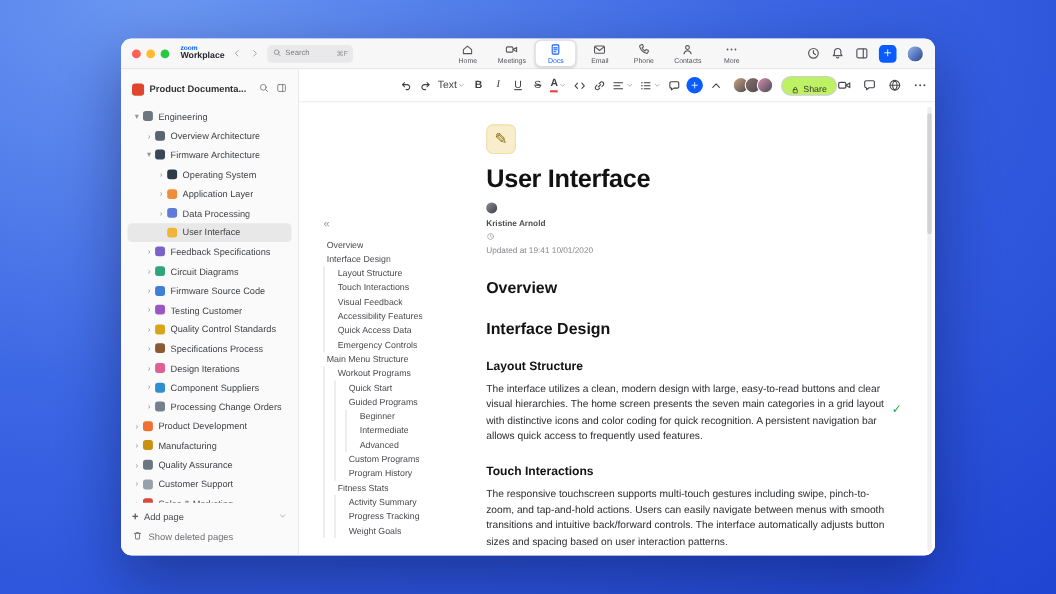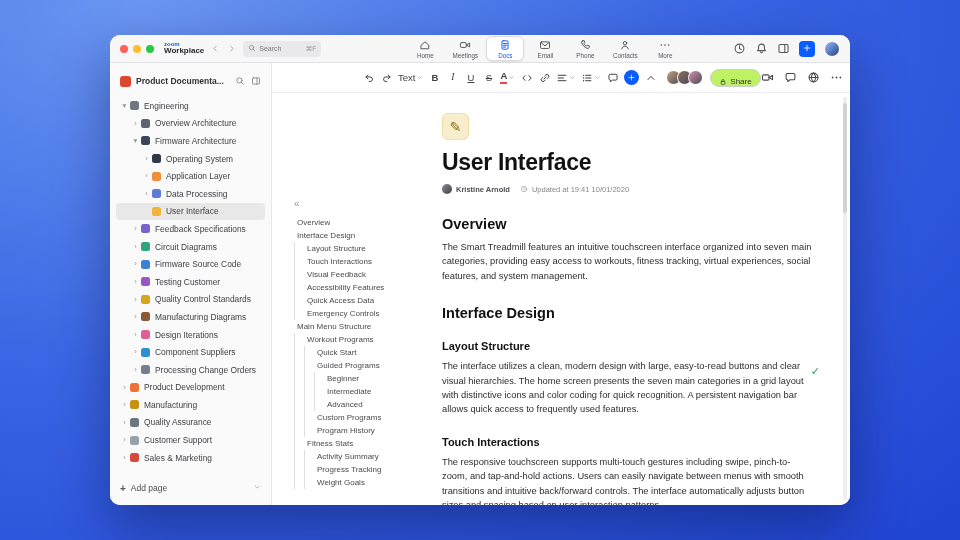--- a/index.html
+++ b/index.html
@@ -86,21 +86,21 @@
   .outline { flex:0 0 168px; padding:106px 4px 0 22px; font-size:8px; color:#4a4b4f; overflow:hidden; }
   .collapse-btn { color:#98989c; font-size:10px; margin-bottom:7px; background:none; border:none; display:block; line-height:1; }
   .ol-item { display:flex; align-items:stretch; height:13px; line-height:13px; }
   .ol-sp { width:10px; flex:0 0 10px; border-left:1px solid #dededf; }
   .ol-label { padding-left:3px; white-space:nowrap; overflow:hidden; }
   .doc { flex:1; min-width:0; padding:20px 36px 0 2px; position:relative; overflow:hidden; }
   .doc-inner { max-width:372px; }
   .doc-emoji { width:27px; height:27px; border-radius:6px; background:#f8eecb; border:1px solid #eddfa8;
     display:flex; align-items:center; justify-content:center; font-size:14px; color:#8a6d1a; }
   .doc-title { font-size:23px; font-weight:800; color:#121212; letter-spacing:-.3px; margin:9px 0 8px; }
-  .byline { display:flex; align-items:center; gap:4px; font-size:7.5px; color:#85868a; }
+  .byline { display:flex; gap:4px; font-size:7.5px; color:#85868a;flex-direction:column; }
   .bavatar { width:10px; height:10px; border-radius:50%; background:linear-gradient(135deg,#8a8d93,#3c3f46); }
   .bname { color:#4c4d51; font-weight:600; margin-right:6px; }
   .bclock { display:flex; color:#9a9a9e; }
   .doc-inner h2 { font-size:14.5px; font-weight:700; color:#121212; margin:22px 0 8px; }
   .doc-inner h3 { font-size:11px; font-weight:700; color:#121212; margin:19px 0 7px; }
   .doc-inner p { font-size:9.3px; line-height:1.55; color:#2d2e31; margin:0 0 10px; }
   .green-check { position:absolute; right:30px; top:272px; font-size:11px; font-weight:700; }
   .scrollbar { position:absolute; right:3px; top:4px; bottom:4px; width:4px; border-radius:2px; background:#efeff0; }
   .scroll-thumb { position:absolute; top:6px; width:4px; height:110px; border-radius:2px; background:#d2d2d4; }
 </style>
@@ -307,21 +307,21 @@
             <span class="tlabel">Testing Customer</span>
           </div>
           <div class="tree-row" style="padding-left: 15px;">
             <span class="chev">›</span>
             <span class="ticon" style="background: rgb(214, 165, 25);"></span>
             <span class="tlabel">Quality Control Standards</span>
           </div>
           <div class="tree-row" style="padding-left: 15px;">
             <span class="chev">›</span>
             <span class="ticon" style="background: rgb(138, 90, 52);"></span>
-            <span class="tlabel">Manufacturing Diagrams</span>
+            <span class="tlabel">Specifications Process</span>
           </div>
           <div class="tree-row" style="padding-left: 15px;">
             <span class="chev">›</span>
             <span class="ticon" style="background: rgb(223, 95, 146);"></span>
             <span class="tlabel">Design Iterations</span>
           </div>
           <div class="tree-row" style="padding-left: 15px;">
             <span class="chev">›</span>
             <span class="ticon" style="background: rgb(46, 143, 208);"></span>
             <span class="tlabel">Component Suppliers</span>
@@ -357,20 +357,26 @@
             <span class="tlabel">Sales &amp; Marketing</span>
           </div>
         </div>
       <div class="sidebar-bottom">
         <div class="sb-row">
           <span class="plus-g">+</span>
           <span>Add page</span>
           <span class="caret-r"><svg width="8" height="8" viewBox="0 0 16 16" fill="none" stroke="currentColor" stroke-width="1.3" stroke-linecap="round" stroke-linejoin="round">
                 <path d="m4 6 4 4.2L12 6"></path>
               </svg></span>
+        </div>
+        <div class="sb-row deleted">
+          <span><svg width="10" height="10" viewBox="0 0 16 16" fill="none" stroke="currentColor" stroke-width="1.3" stroke-linecap="round" stroke-linejoin="round">
+                <path d="M3.4 4.6h9.2M6.4 4.6V3.4h3.2v1.2M4.8 4.6l.5 8.2h5.4l.5-8.2"></path>
+              </svg></span>
+          <span>Show deleted pages</span>
         </div>
       </div>
     </aside>
 
     <div class="main">
 
       <div class="doc-toolbar">
         <div class="tb-spacer"></div>
         <div class="fmt-group">
             <button class="tb-btn">
@@ -618,21 +624,20 @@
               <span class="bclock">
                   <svg width="8" height="8" viewBox="0 0 16 16" fill="none" stroke="currentColor" stroke-width="1.3" stroke-linecap="round" stroke-linejoin="round">
                     <circle cx="8" cy="8" r="5.4"></circle>
                     <path d="M8 4.8V8l2.2 1.4"></path>
                   </svg>
                 </span>
               <span>Updated at 19:41 10/01/2020</span>
             </div>
             <div>
                 <h2>Overview</h2>
-                <p>The Smart Treadmill features an intuitive touchscreen interface organized into seven main categories, providing easy access to workouts, fitness tracking, virtual experiences, social features, and system management.</p>
                 <h2>Interface Design</h2>
                 <h3>Layout Structure</h3>
                 <p>The interface utilizes a clean, modern design with large, easy-to-read buttons and clear visual hierarchies. The home screen presents the seven main categories in a grid layout with distinctive icons and color coding for quick recognition. A persistent navigation bar allows quick access to frequently used features.</p>
                 <h3>Touch Interactions</h3>
                 <p>The responsive touchscreen supports multi-touch gestures including swipe, pinch-to-zoom, and tap-and-hold actions. Users can easily navigate between menus with smooth transitions and intuitive back/forward controls. The interface automatically adjusts button sizes and spacing based on user interaction patterns.</p>
               </div>
           </div>
           <span class="green-check" style="color: rgb(28, 166, 76);">✓</span>
         </div>
 

